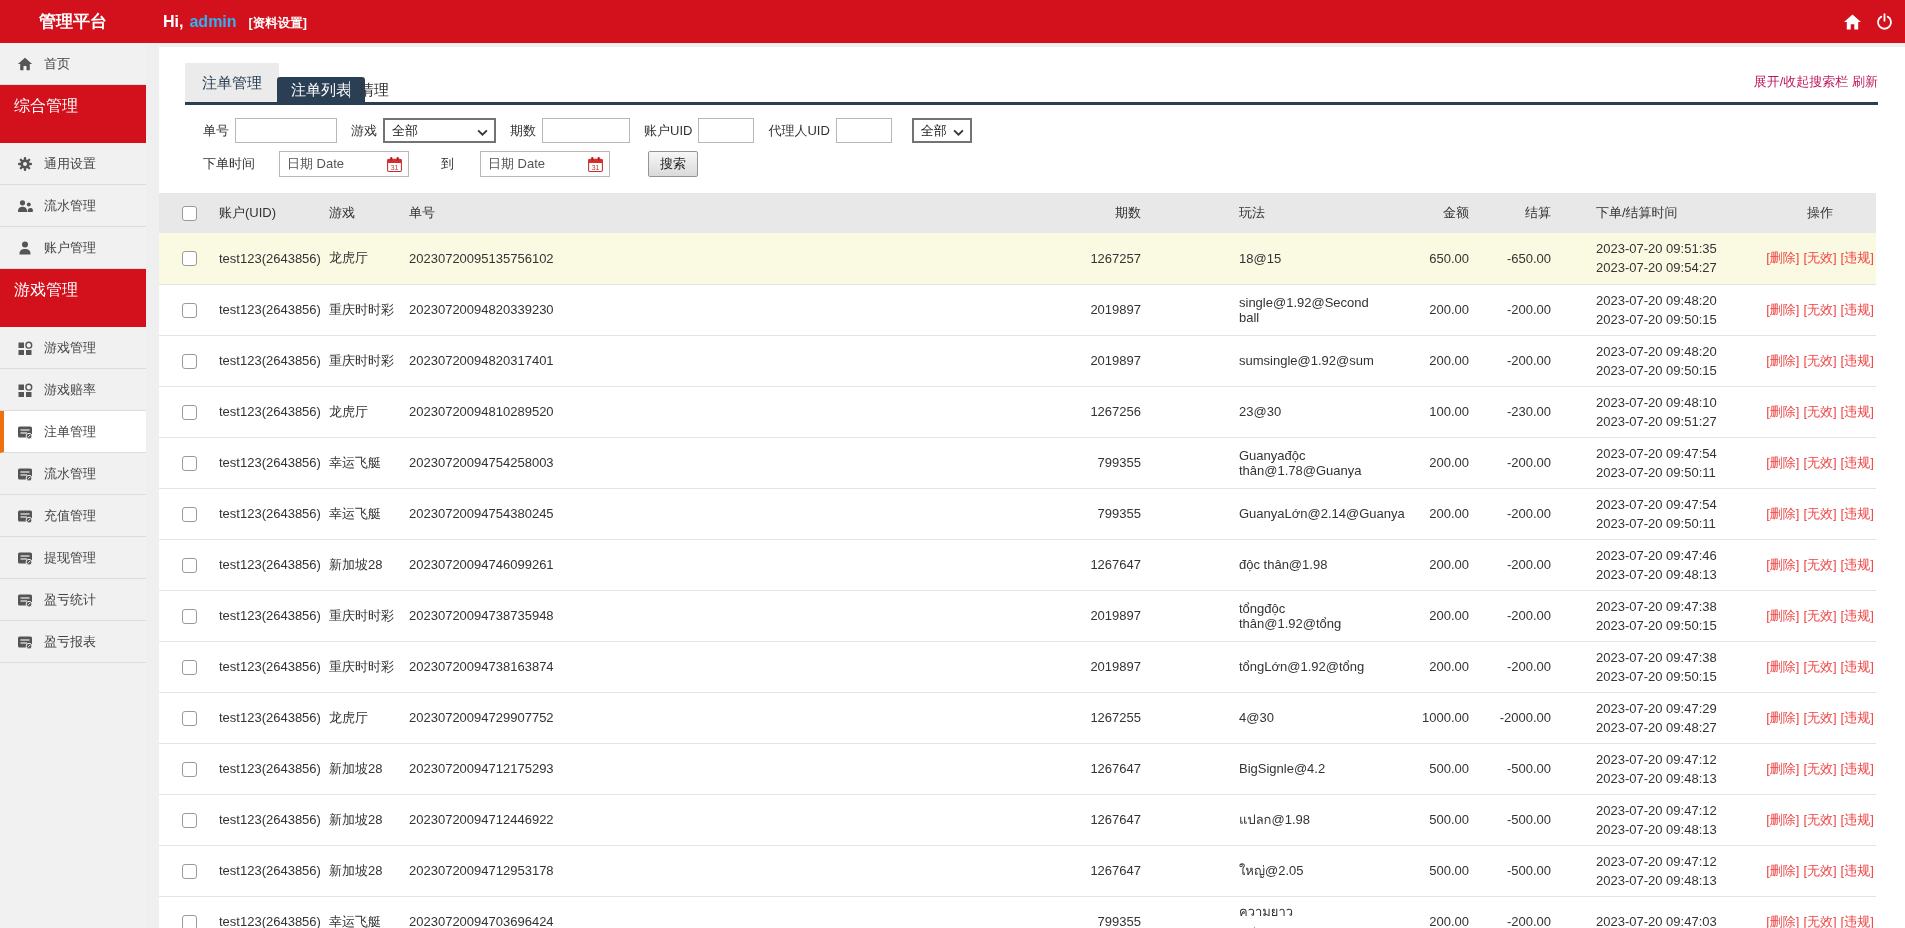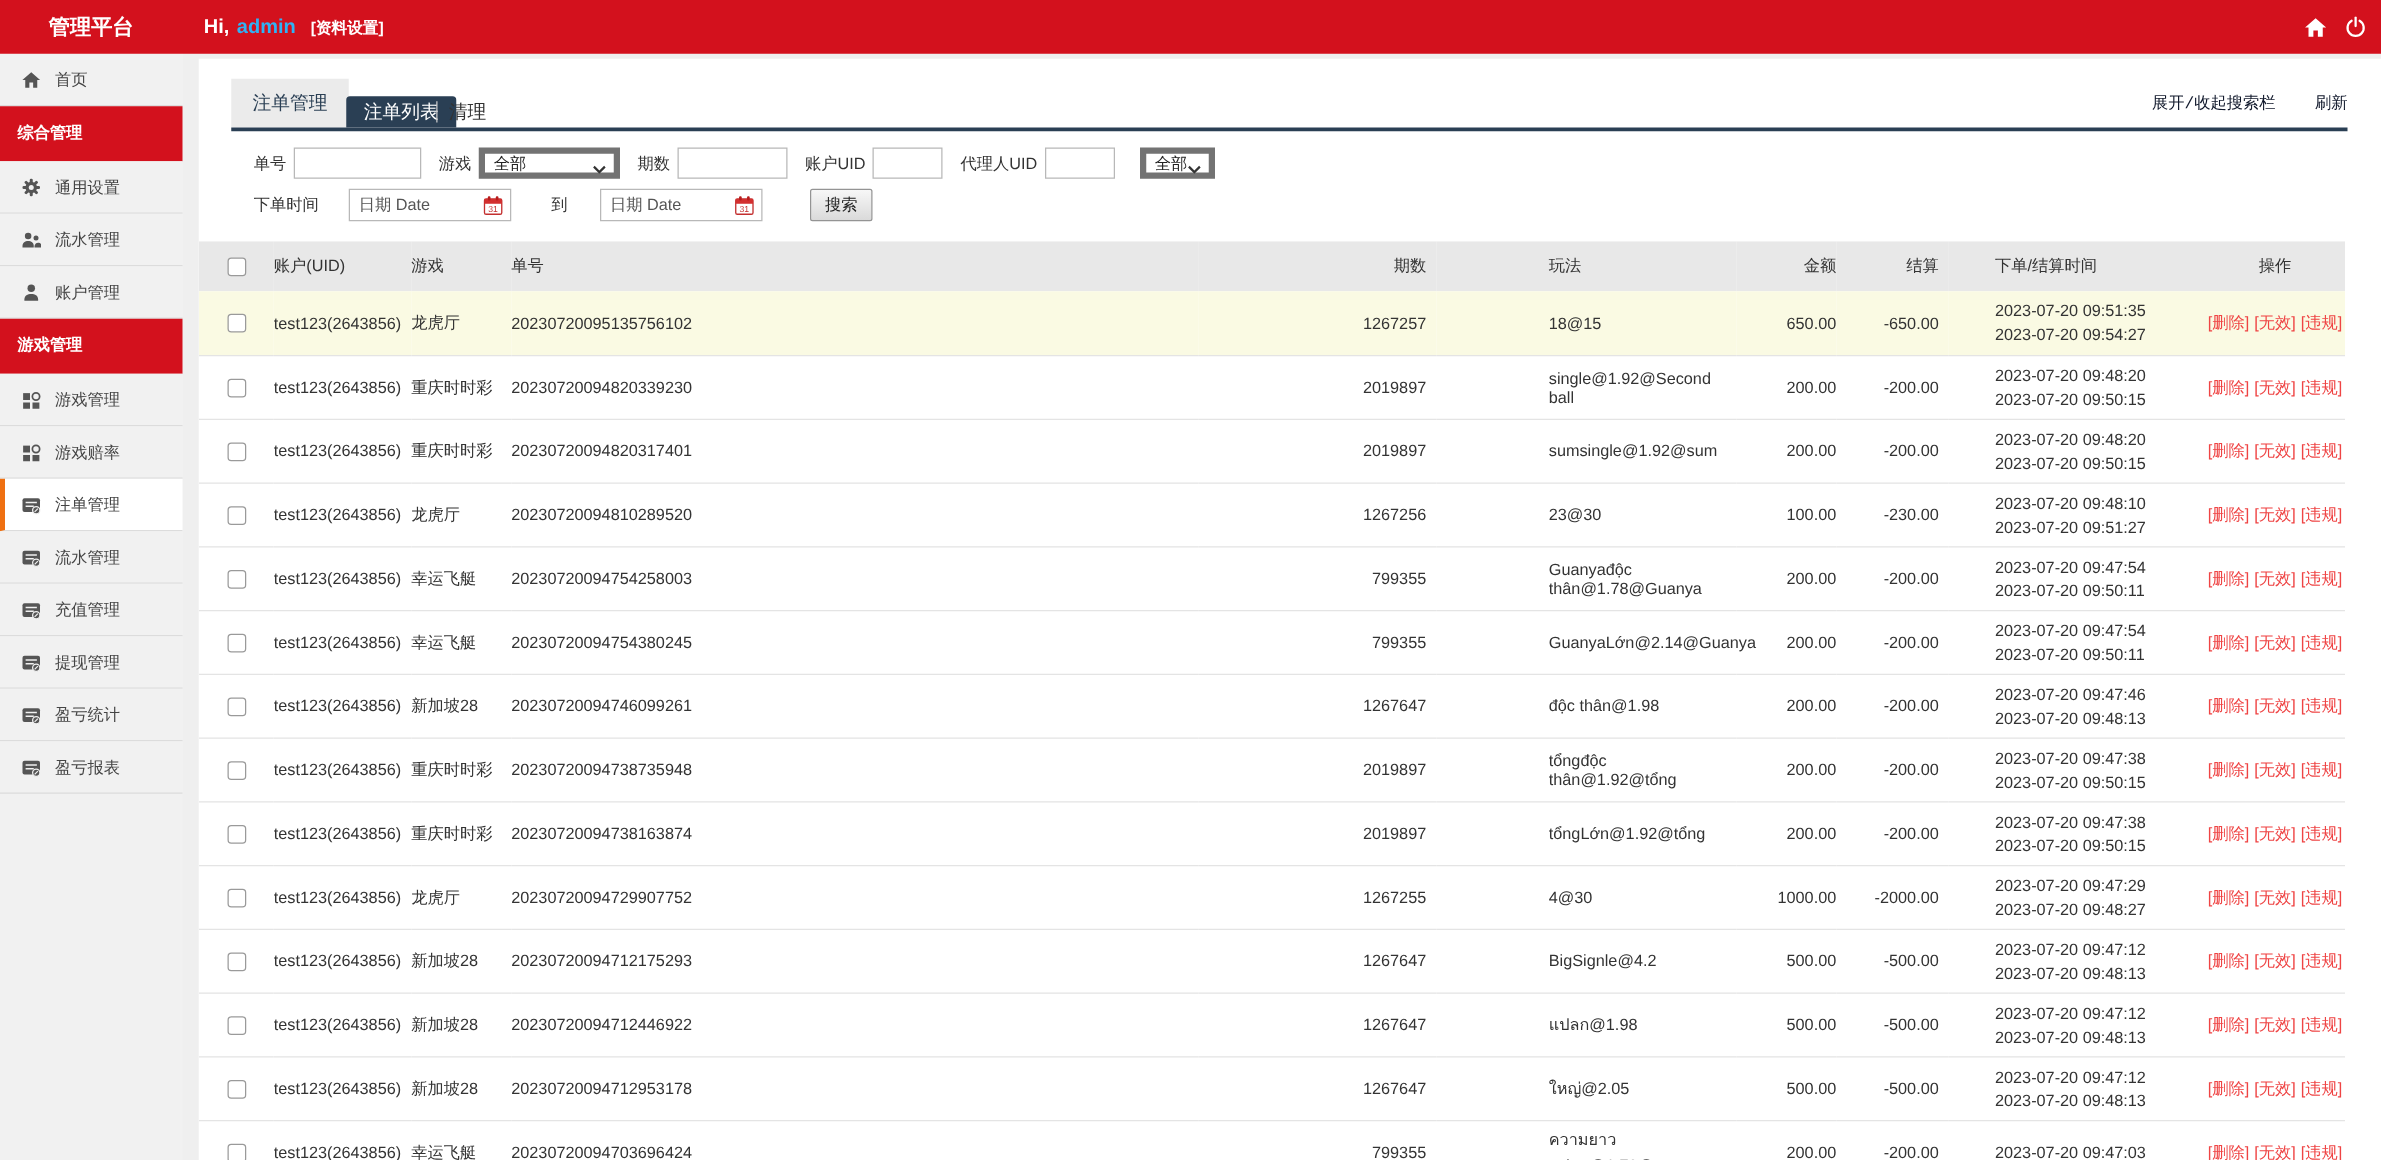--- a/index.html
+++ b/index.html
@@ -26,44 +26,44 @@
   .hdr-icons{position:absolute;right:10px;top:0;height:43px;display:flex;align-items:center;gap:14px;}
   .hdr-icon{width:19px;height:18px;cursor:pointer;display:inline-flex;}
 
   
   .sidebar{position:absolute;left:0;top:43px;width:146px;bottom:0;background:var(--side-bg);}
   .side-item{height:42px;display:flex;align-items:center;border-bottom:1px solid #dcdcdc;cursor:pointer;background:var(--side-bg);}
   .side-item .side-icon{width:16px;height:16px;margin-left:17px;display:inline-flex;flex:none;}
   .side-item .side-label{margin-left:11px;font-size:13px;color:#444;white-space:nowrap;}
   .side-item.active{background:#fff;border-left:4px solid var(--active-orange);}
   .side-item.active .side-icon{margin-left:13px;}
-  .side-section{height:44px;line-height:42px;background:var(--header-red);color:#fff;font-size:13px;font-weight:bold;padding-left:14px;}
+  .side-section{height:58px;line-height:42px;background:var(--header-red);color:#fff;font-size:16px;font-weight:normal;padding-left:14px;}
 
   
   .panel{position:absolute;left:159px;top:47px;right:0;bottom:0;background:#fff;overflow:hidden;}
 
   
   .page-title{position:absolute;left:26px;top:16px;height:39px;line-height:39px;padding:0 17px;background:#ebebeb;color:var(--accent-navy);font-size:15px;}
   .tab-underline{position:absolute;left:26px;right:27px;top:55px;height:3px;background:var(--accent-navy);}
   .subtab{position:absolute;top:30px;height:25px;line-height:25px;font-size:15px;cursor:pointer;}
   .subtab.active{left:118px;background:var(--accent-navy);color:#fff;padding:0 14px;border-radius:3px 3px 0 0;}
   .subtab.plain{left:200px;color:#333;}
   .subtab-divider{position:absolute;left:190px;top:34px;width:1px;height:17px;background:#ccc;}
   .toolbar{position:absolute;right:27px;top:26px;font-size:13px;color:#2c2c2c;}
-  .toolbar a{color:#0f172a;text-decoration:none;margin-left:28px;cursor:pointer;font-family:Liberation Mono, monospace;}
+  .toolbar a{color:#be185d;text-decoration:none;margin-left:0;cursor:pointer;}
 
   
   .filter-row{position:absolute;left:44px;display:flex;align-items:center;}
   .filter-row.r1{top:71px;}
   .filter-row.r2{top:104px;gap:16px;}
   .f-label{color:#333;white-space:nowrap;}
   .f-input{height:25px;border:1px solid #b8b8b8;background:#fff;margin-left:6px;padding:0 6px;font-size:13px;font-family:inherit;color:#333;}
   .f-input.w102{width:102px;}  .f-input.w88{width:88px;margin-right:14px;}
   .f-input.w56{width:56px;margin-right:14px;}
-  .sel{height:25px;border:5px solid #737373;background:#fff;display:inline-flex;align-items:center;margin-left:6px;margin-right:14px;padding:4px 7px;cursor:pointer;position:relative;}
+  .sel{height:25px;border:2px solid #737373;background:#fff;display:inline-flex;align-items:center;margin-left:6px;margin-right:14px;padding:4px 7px;cursor:pointer;position:relative;}
   .sel .sel-txt{font-size:13px;color:#222;}
   .sel.w113{width:113px;} .sel.w60{width:60px;margin-right:0;}
   .sel svg{position:absolute;right:6px;top:9px;}
   .date-box{width:130px;height:26px;border:1px solid #b8b8b8;background:#fff;position:relative;display:inline-flex;align-items:center;margin-left:8px;cursor:pointer;}
   .date-box .ph{color:#555;font-size:13px;margin-left:7px;}
   .date-box svg{position:absolute;right:5px;top:4px;}
   .to-label{margin:0 10px 0 16px;}
   .search-btn{margin-left:22px;height:26px;padding:0 11px;font-size:13px;font-family:inherit;color:#222;
     background:linear-gradient(#f7f7f7,#dadada);border:1px solid #949494;border-radius:2px;cursor:pointer;}
 

